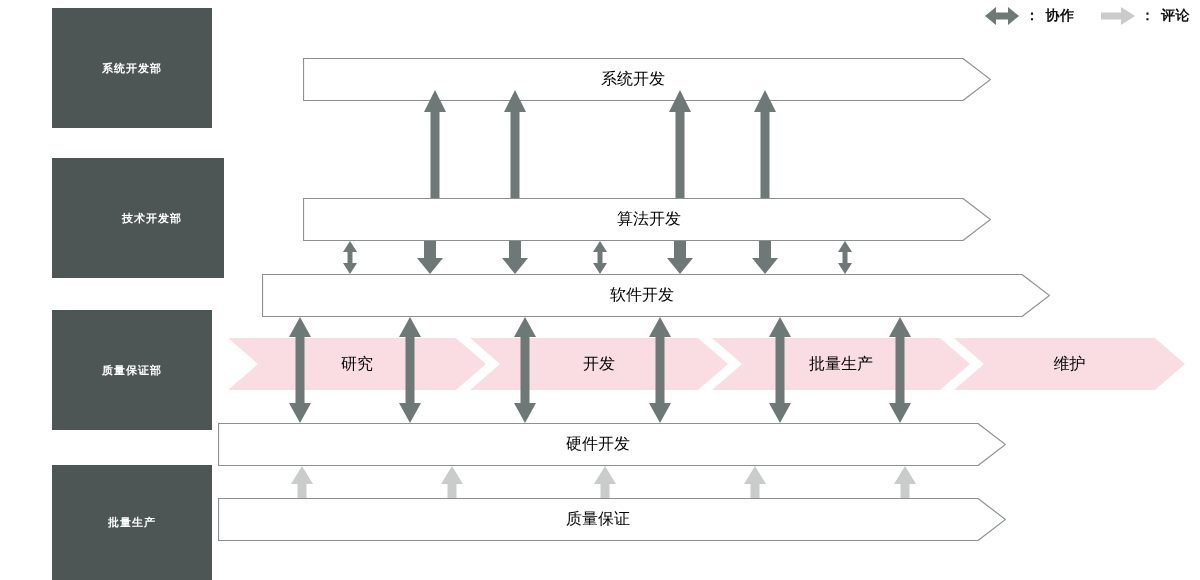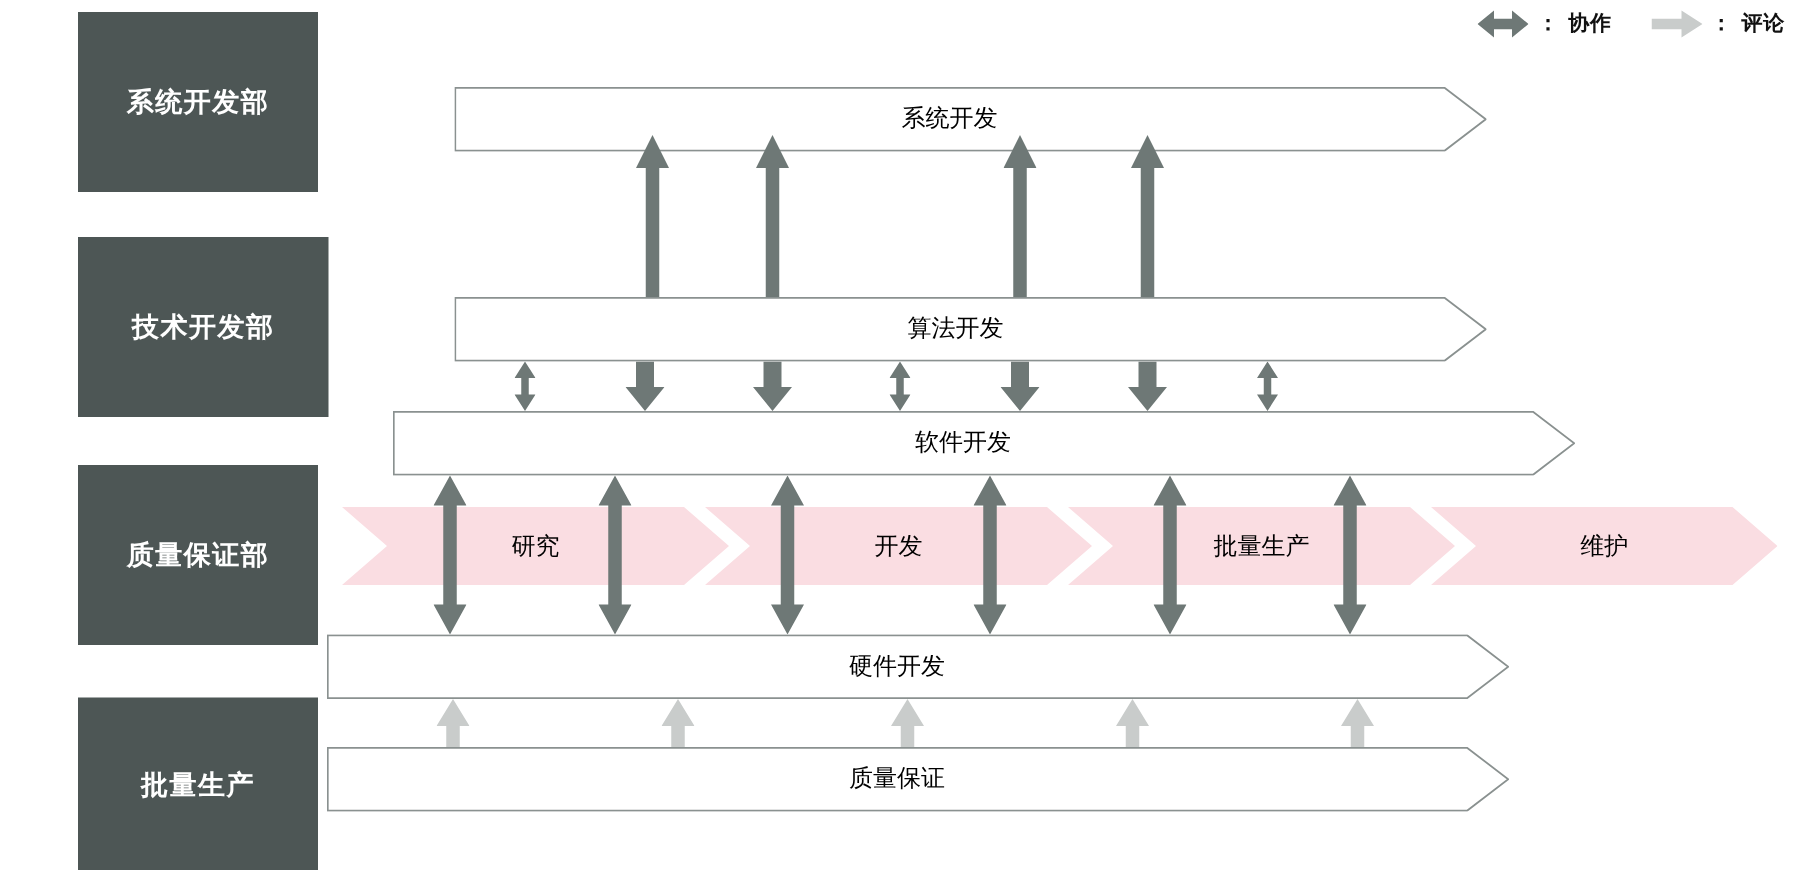--- a/index.html
+++ b/index.html
@@ -8,21 +8,21 @@
     background:#ffffff;
     font-family:"Liberation Sans","DejaVu Sans",sans-serif;
   }
   #stage{position:absolute;left:0;top:0;width:1200px;height:580px;}
 
   
   .dept{
     position:absolute;
     background:#4d5655;
     color:#ffffff;
-    font-size:18px;
+    font-size:11px;
     font-weight:bold;
     letter-spacing:1px;
     display:flex;align-items:center;justify-content:center;
     text-align:center;
   }
 
   
   .arrow{position:absolute;}
 
   
@@ -30,40 +30,40 @@
   .legend-item{display:flex;align-items:center;gap:6px;}
   .legend-text{font-size:14px;font-weight:bold;color:#111;letter-spacing:0.5px;}
 </style>
 </head>
 <body>
 
 <div id="stage">
     <div class="dept" style="left: 52px; top: 8px; width: 160px; height: 120px;">
       <span>系统开发部</span>
     </div>
-    <div class="dept" style="left: 52px; top: 158px; width: 167px; height: 120px;">
+    <div class="dept" style="left: 52px; top: 158px; width: 144px; height: 120px; padding-left: 28px;">
       <span>技术开发部</span>
     </div>
     <div class="dept" style="left: 52px; top: 310px; width: 160px; height: 120px;">
       <span>质量保证部</span>
     </div>
     <div class="dept" style="left: 52px; top: 465px; width: 160px; height: 115px;">
       <span>批量生产</span>
     </div>
     <div style="position: absolute; left: 303px; top: 47px; width: 688px; height: 43px; margin-top: 11px;">
       <svg width="688" height="43" viewBox="0 0 688 43" style="position: absolute; left: 0px; top: 0px;">
         <polygon points="0.5,0.5 660,0.5 687.5,21.5 660,42.5 0.5,42.5" fill="#ffffff" stroke="#8a9190" stroke-width="1.2"></polygon>
       </svg>
       <span class="bar-label" style="position: absolute; left: 0px; top: 0px; width: 660px; height: 43px; display: flex; align-items: center; justify-content: center;">系统开发</span>
     </div>
     <div style="position: absolute; left: 303px; top: 198px; width: 688px; height: 43px;">
       <svg width="688" height="43" viewBox="0 0 688 43" style="position: absolute; left: 0px; top: 0px;">
         <polygon points="0.5,0.5 660,0.5 687.5,21.5 660,42.5 0.5,42.5" fill="#ffffff" stroke="#8a9190" stroke-width="1.2"></polygon>
       </svg>
-      <span class="bar-label" style="position: absolute; left: 4px; top: 0px; width: 660px; height: 43px; display: flex; align-items: center; justify-content: center; text-align: right;">算法开发</span>
+      <span class="bar-label" style="position: absolute; left: 16px; top: 0px; width: 660px; height: 43px; display: flex; align-items: center; justify-content: center; text-align: right;">算法开发</span>
     </div>
     <div style="position: absolute; left: 218px; top: 274px; width: 788px; height: 43px; margin-left: 44px;">
       <svg width="788" height="43" viewBox="0 0 788 43" style="position: absolute; left: 0px; top: 0px;">
         <polygon points="0.5,0.5 760,0.5 787.5,21.5 760,42.5 0.5,42.5" fill="#ffffff" stroke="#8a9190" stroke-width="1.2"></polygon>
       </svg>
       <span class="bar-label" style="position: absolute; left: 0px; top: 0px; width: 760px; height: 43px; display: flex; align-items: center; justify-content: center;">软件开发</span>
     </div>
     <div style="position: absolute; left: 218px; top: 423px; width: 788px; height: 43px;">
       <svg width="788" height="43" viewBox="0 0 788 43" style="position: absolute; left: 0px; top: 0px;">
         <polygon points="0.5,0.5 760,0.5 787.5,21.5 760,42.5 0.5,42.5" fill="#ffffff" stroke="#8a9190" stroke-width="1.2"></polygon>

